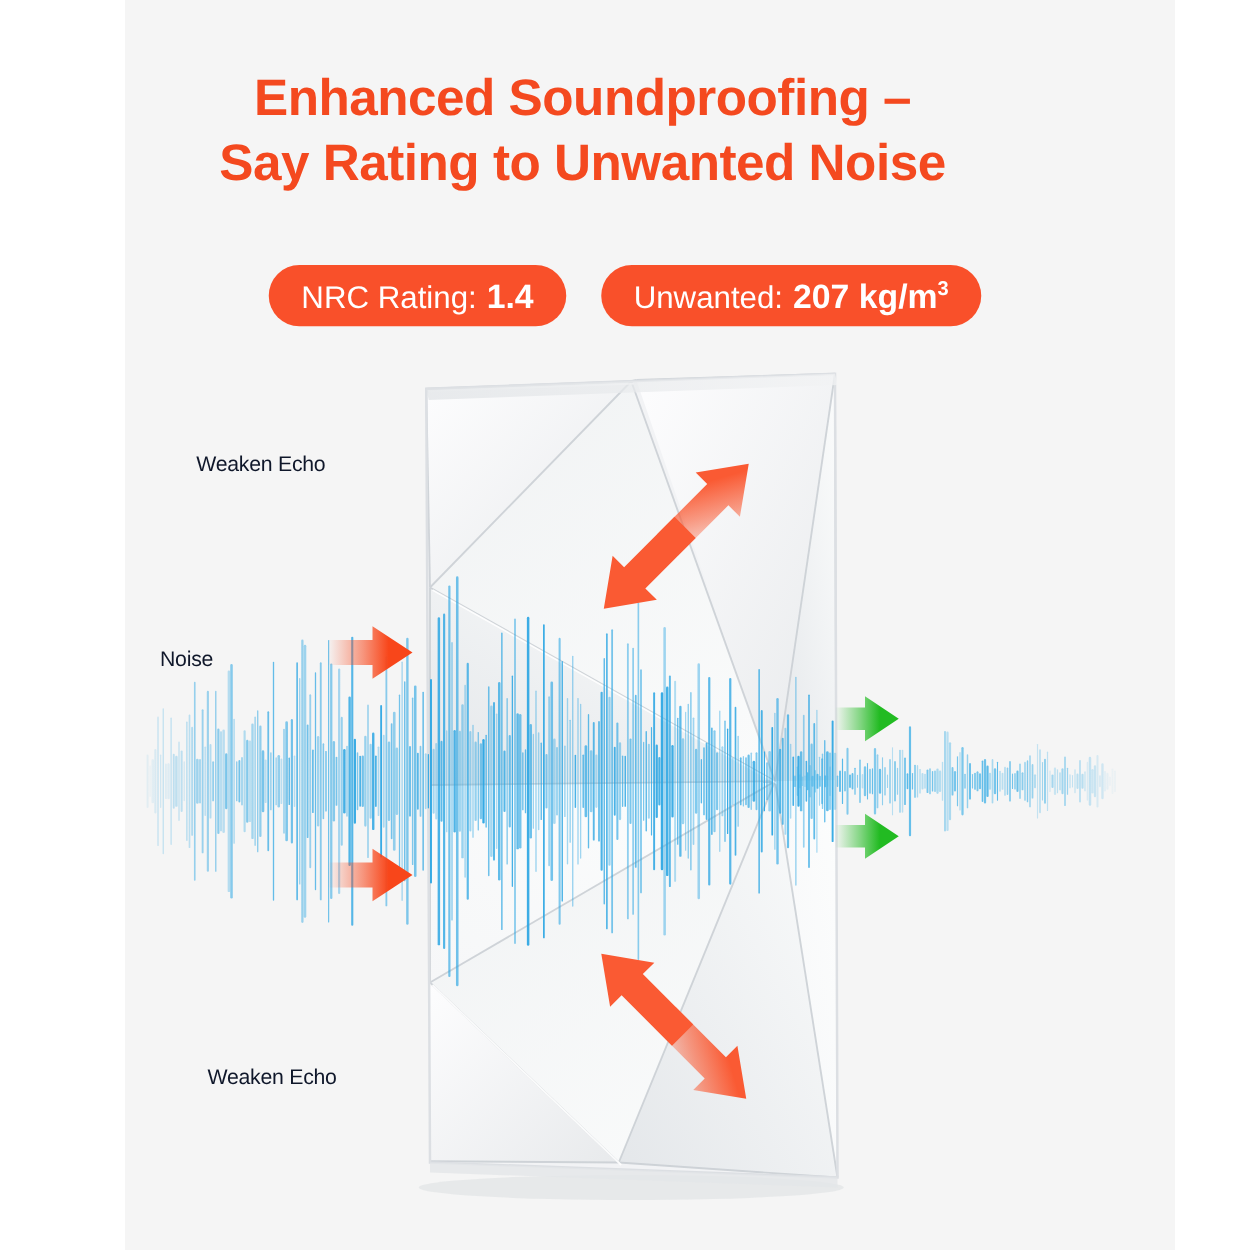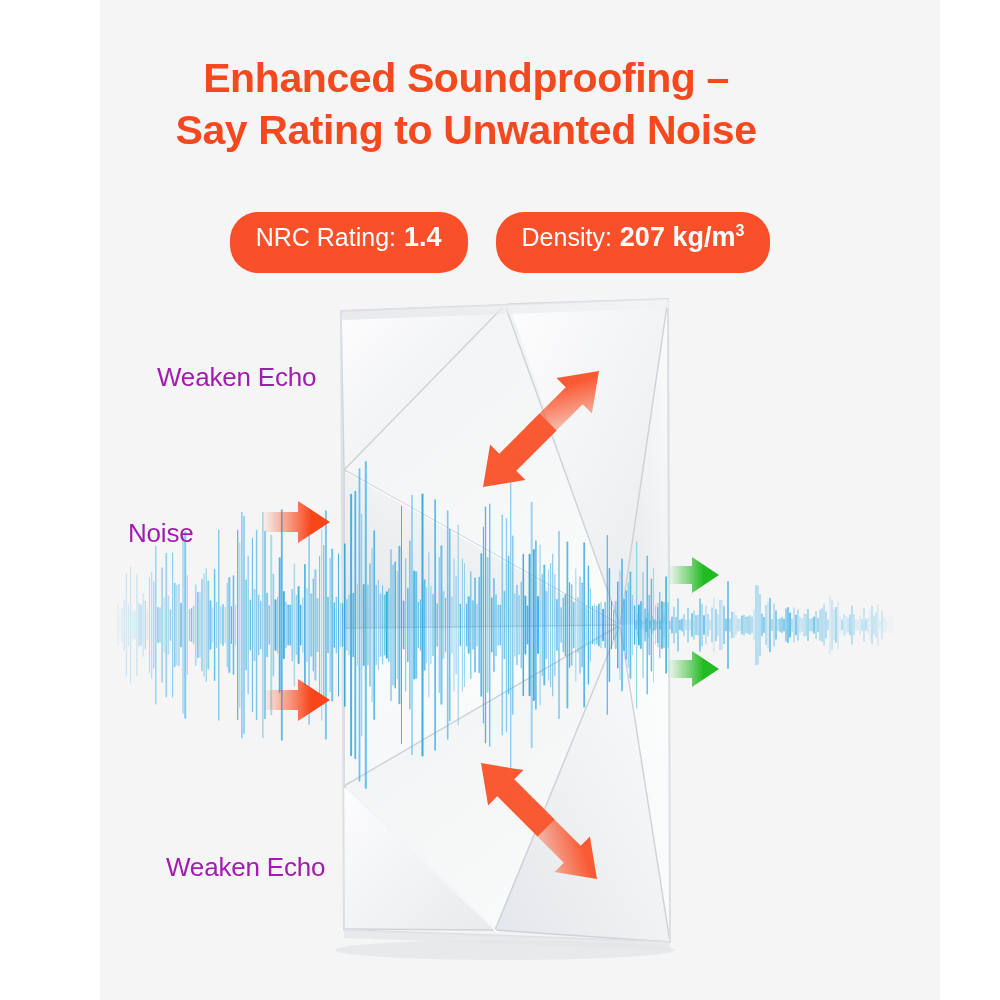--- a/index.html
+++ b/index.html
@@ -56,36 +56,36 @@
     width: 1000px;
     display: flex;
     justify-content: center;
     align-items: center;
     gap: 28px;
   }
   .badge {
     background: #f9502a;
     color: #ffffff;
     border-radius: 28px;
-    padding: 10px 26px 20px 26px;
+    padding: 10px 26px 8px 26px;
     font-size: 25px;
     display: flex;
     align-items: baseline;
     gap: 8px;
     white-space: nowrap;
   }
   .badge .lbl { font-weight: 400; }
   .badge .val { font-weight: bold; font-size: 27px; }
   .badge .val sup { font-size: 16px; vertical-align: super; }
 
   
   .vlabel {
     position: absolute;
-    color: #a21caf;
-    font-size: 26px;
+    color: #0f172a;
+    font-size: 17px;
     font-weight: 400;
     white-space: nowrap;
     letter-spacing: -0.2px;
   }
   #lbl-weaken-top   { left: 157px; top: 362px; }
   #lbl-noise        { left: 128px; top: 518px; }
   #lbl-weaken-bot   { left: 166px; top: 852px; }
   #lbl-reduction    { left: 682px; top: 518px; }
 
   
@@ -108,21 +108,21 @@
     <span class="line">Enhanced Soundproofing –</span>
     <span class="line">Say Rating to Unwanted Noise</span>
   </div>
 
   <div class="badge-row">
     <div class="badge">
       <span class="lbl">NRC Rating:</span>
       <span class="val">1.4</span>
     </div>
     <div class="badge">
-      <span class="lbl">Density:</span>
+      <span class="lbl">Unwanted:</span>
       <span class="val"><span>207 kg/m</span><sup>3</sup></span>
     </div>
   </div>
 
   <svg id="scene" viewBox="0 0 1000 1000">
     <defs>
 
       <linearGradient id="gFaceA" x1="0" y1="0" x2="1" y2="1">
         <stop offset="0%" stop-color="#fdfdfe"></stop>
         <stop offset="100%" stop-color="#e8eaec"></stop>

